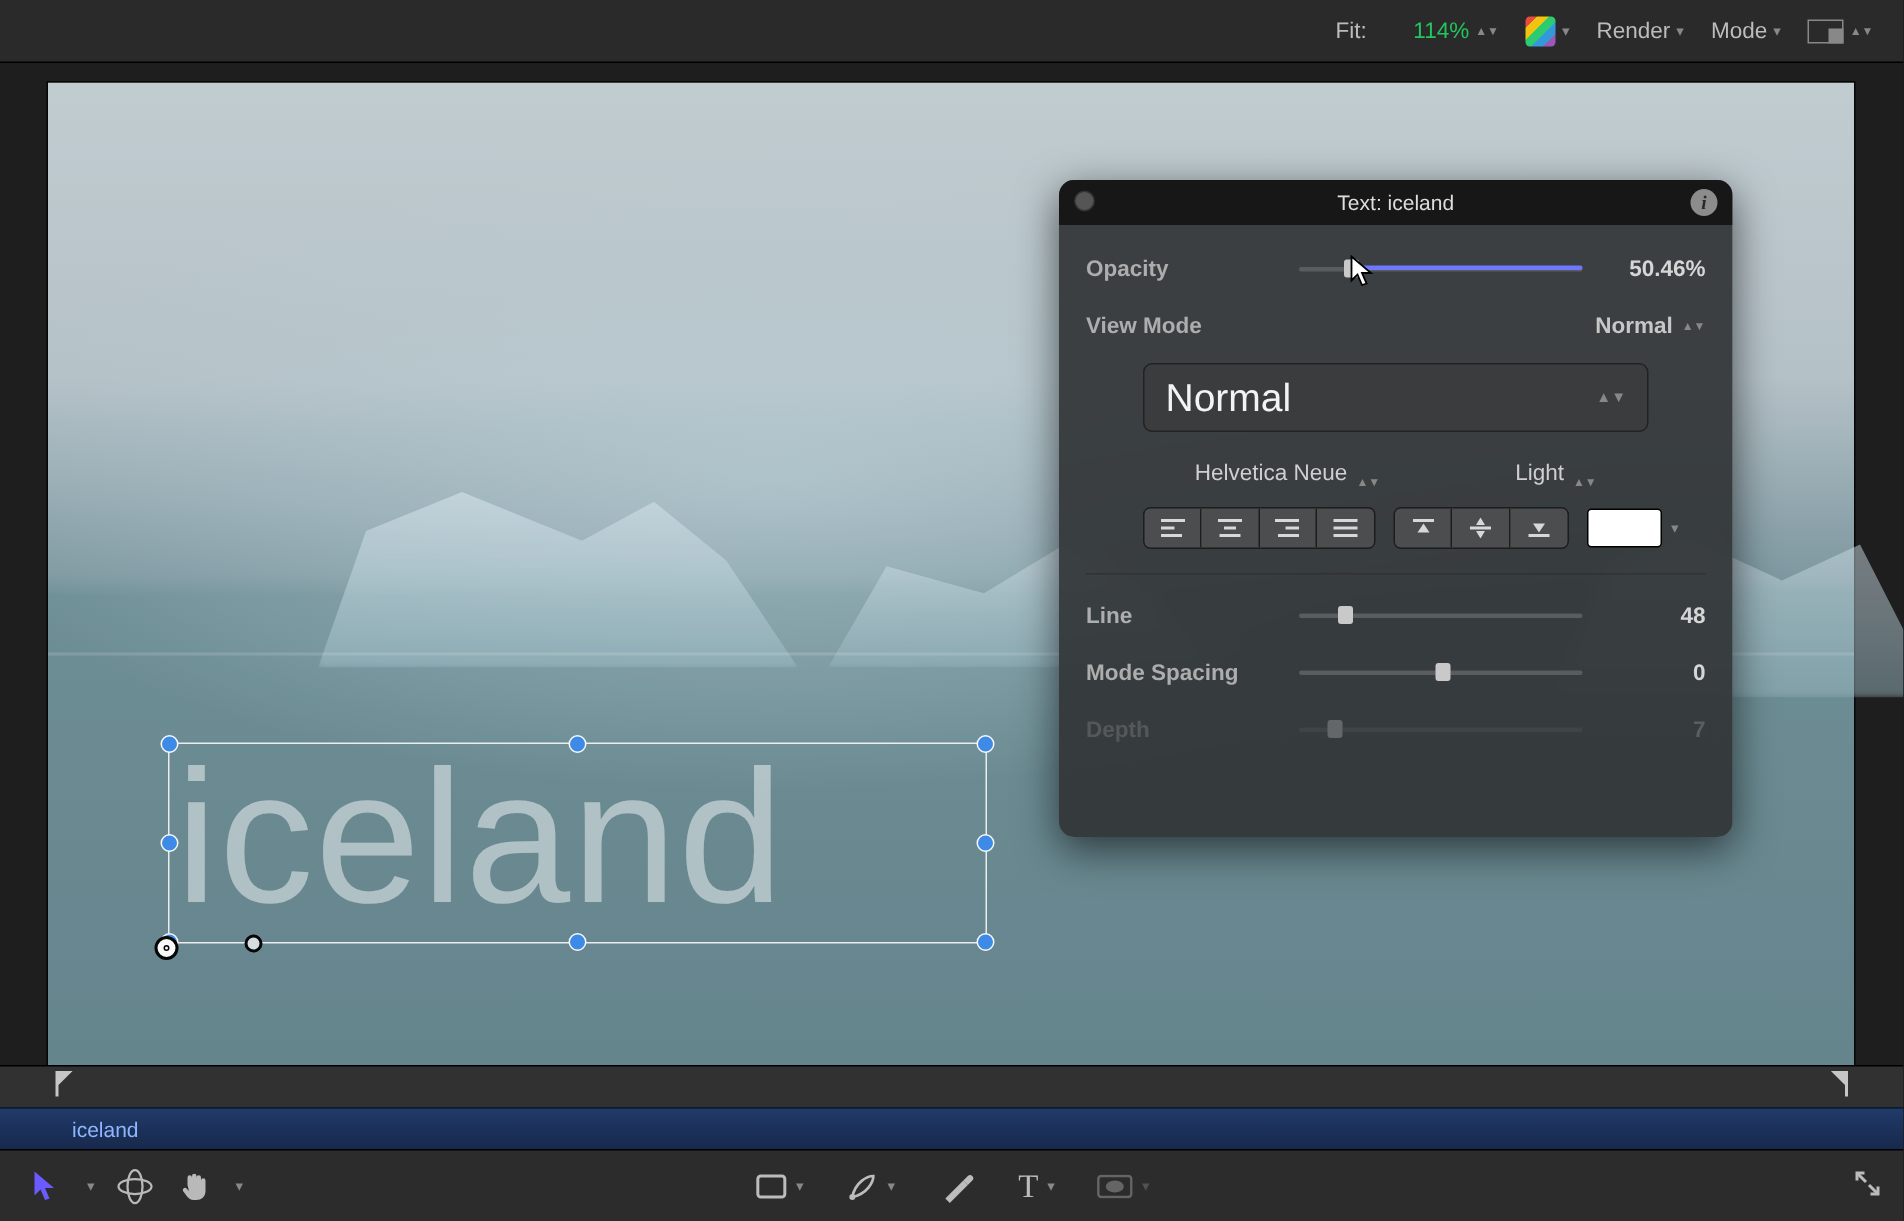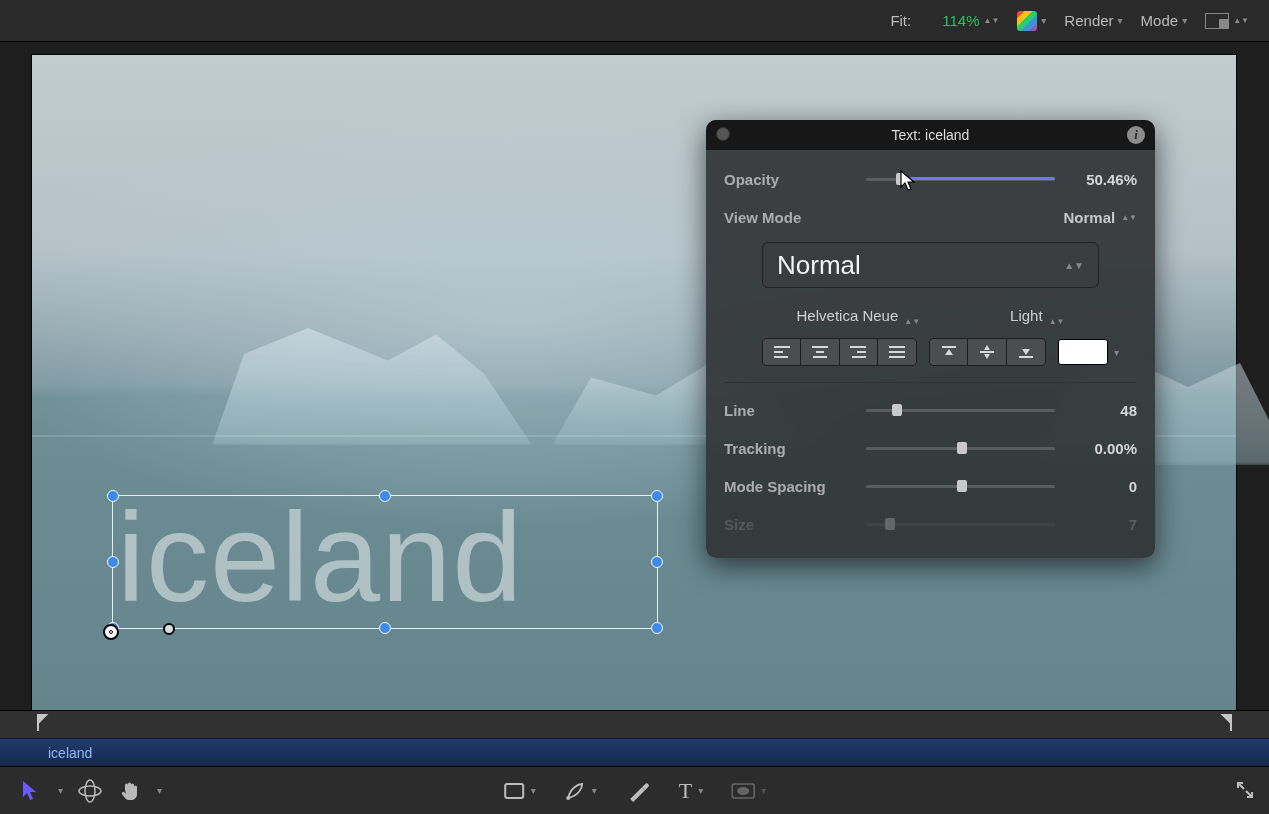--- a/index.html
+++ b/index.html
@@ -345,40 +345,32 @@
 
       <div class="row">
         <div class="lbl">Line</div>
         <div class="slider">
           <div class="track"></div>
           <div class="thumb" style="left:14%;"></div>
         </div>
         <div class="val">48</div>
       </div>
 
-      <div class="row">
-        <div class="lbl">Tracking</div>
-        <div class="slider">
-          <div class="track"></div>
-          <div class="thumb" style="left:48%;"></div>
-        </div>
-        <div class="val">0.00%</div>
-      </div>
 
       <div class="row">
         <div class="lbl">Mode Spacing</div>
         <div class="slider">
           <div class="track"></div>
           <div class="thumb" style="left:48%;"></div>
         </div>
         <div class="val">0</div>
       </div>
 
       <div class="row" style="opacity:0.55;">
-        <div class="lbl dim">Size</div>
+        <div class="lbl dim">Depth</div>
         <div class="slider">
           <div class="track" style="background:#4a4c4e;"></div>
           <div class="thumb" style="left:10%; background:#8a8a8a;"></div>
         </div>
         <div class="val dim">7</div>
       </div>
 
     </div>
   </div>
 

